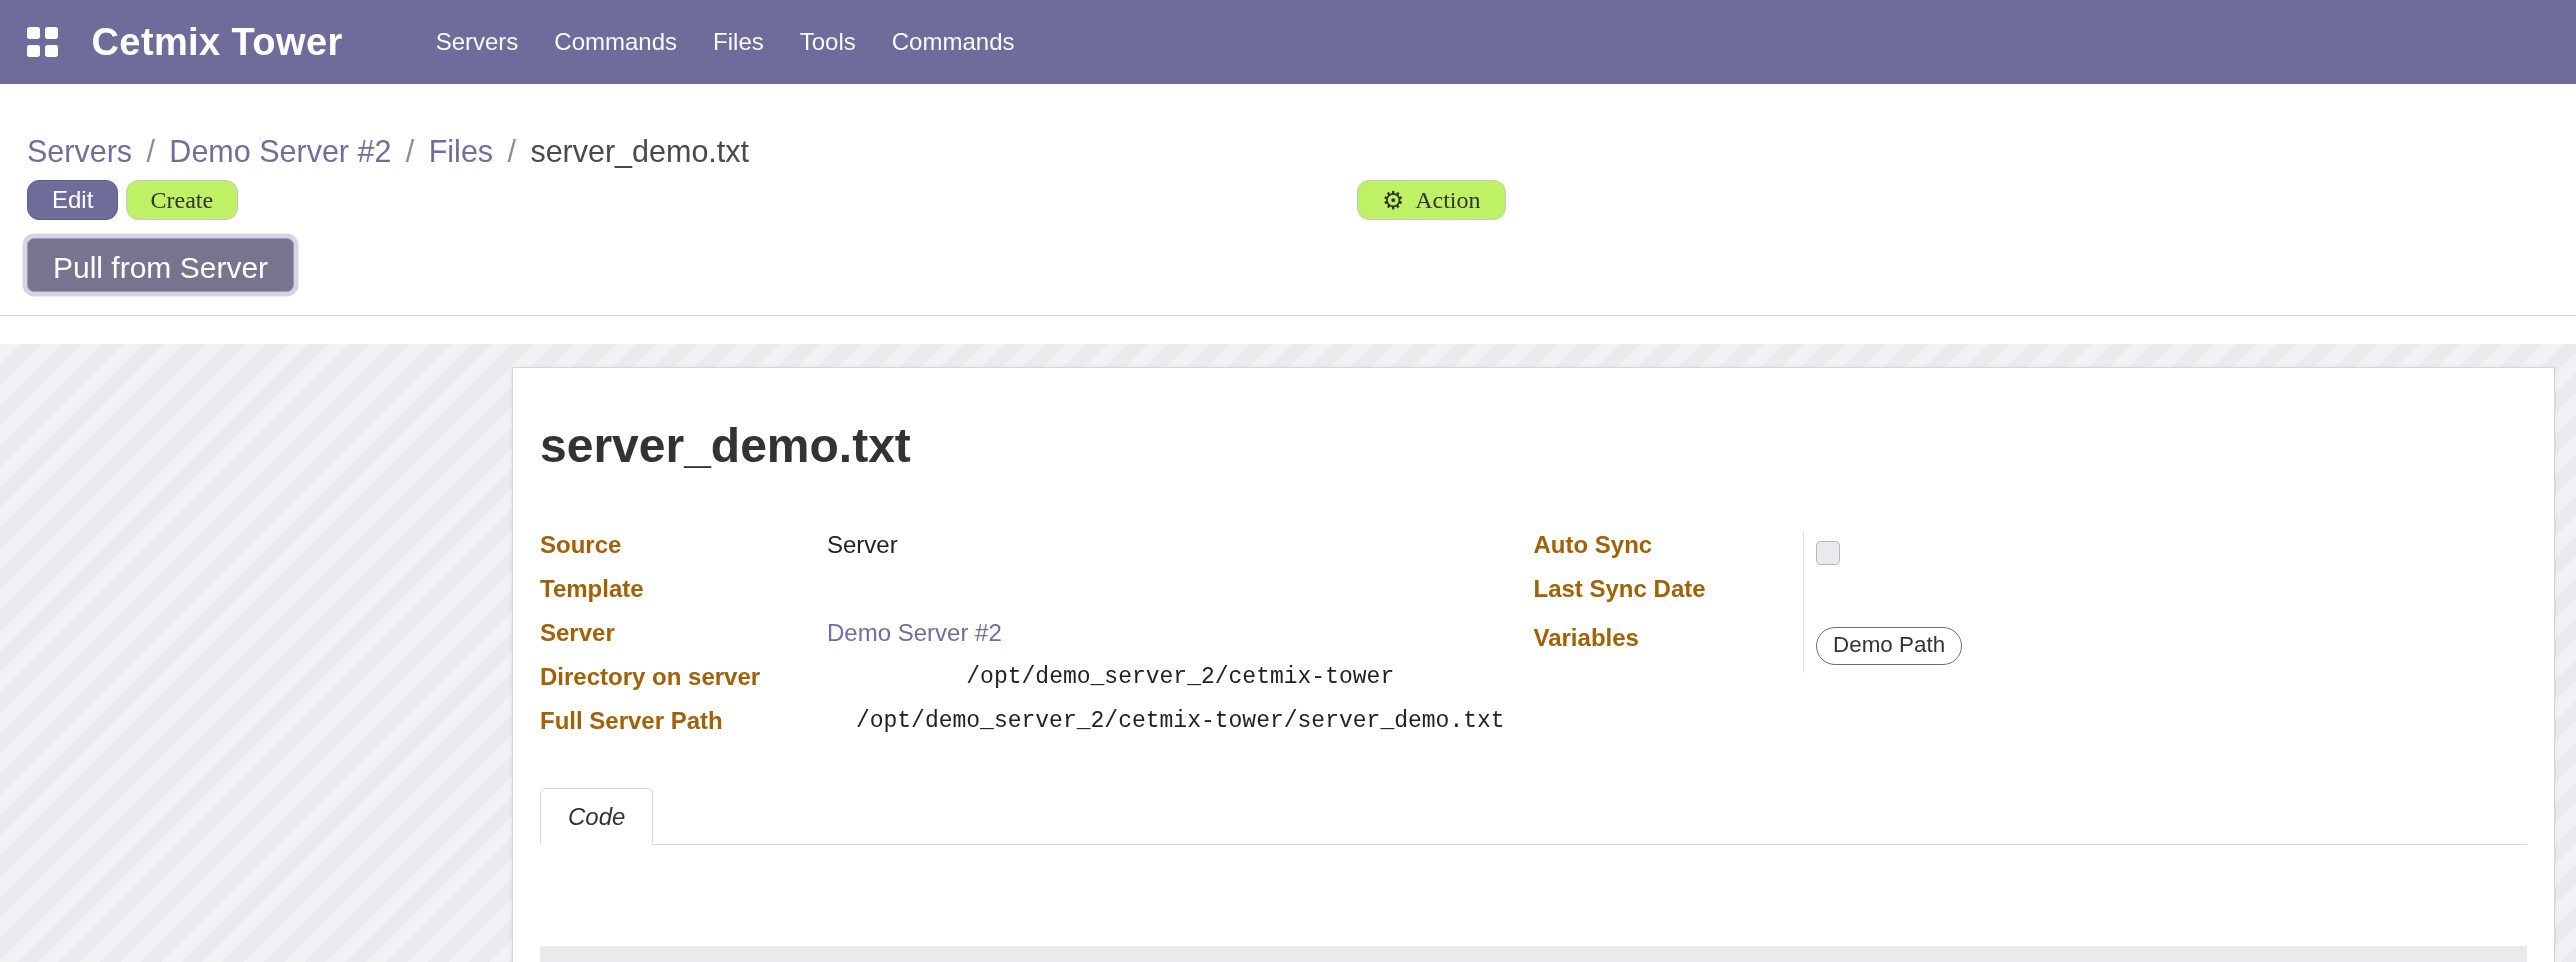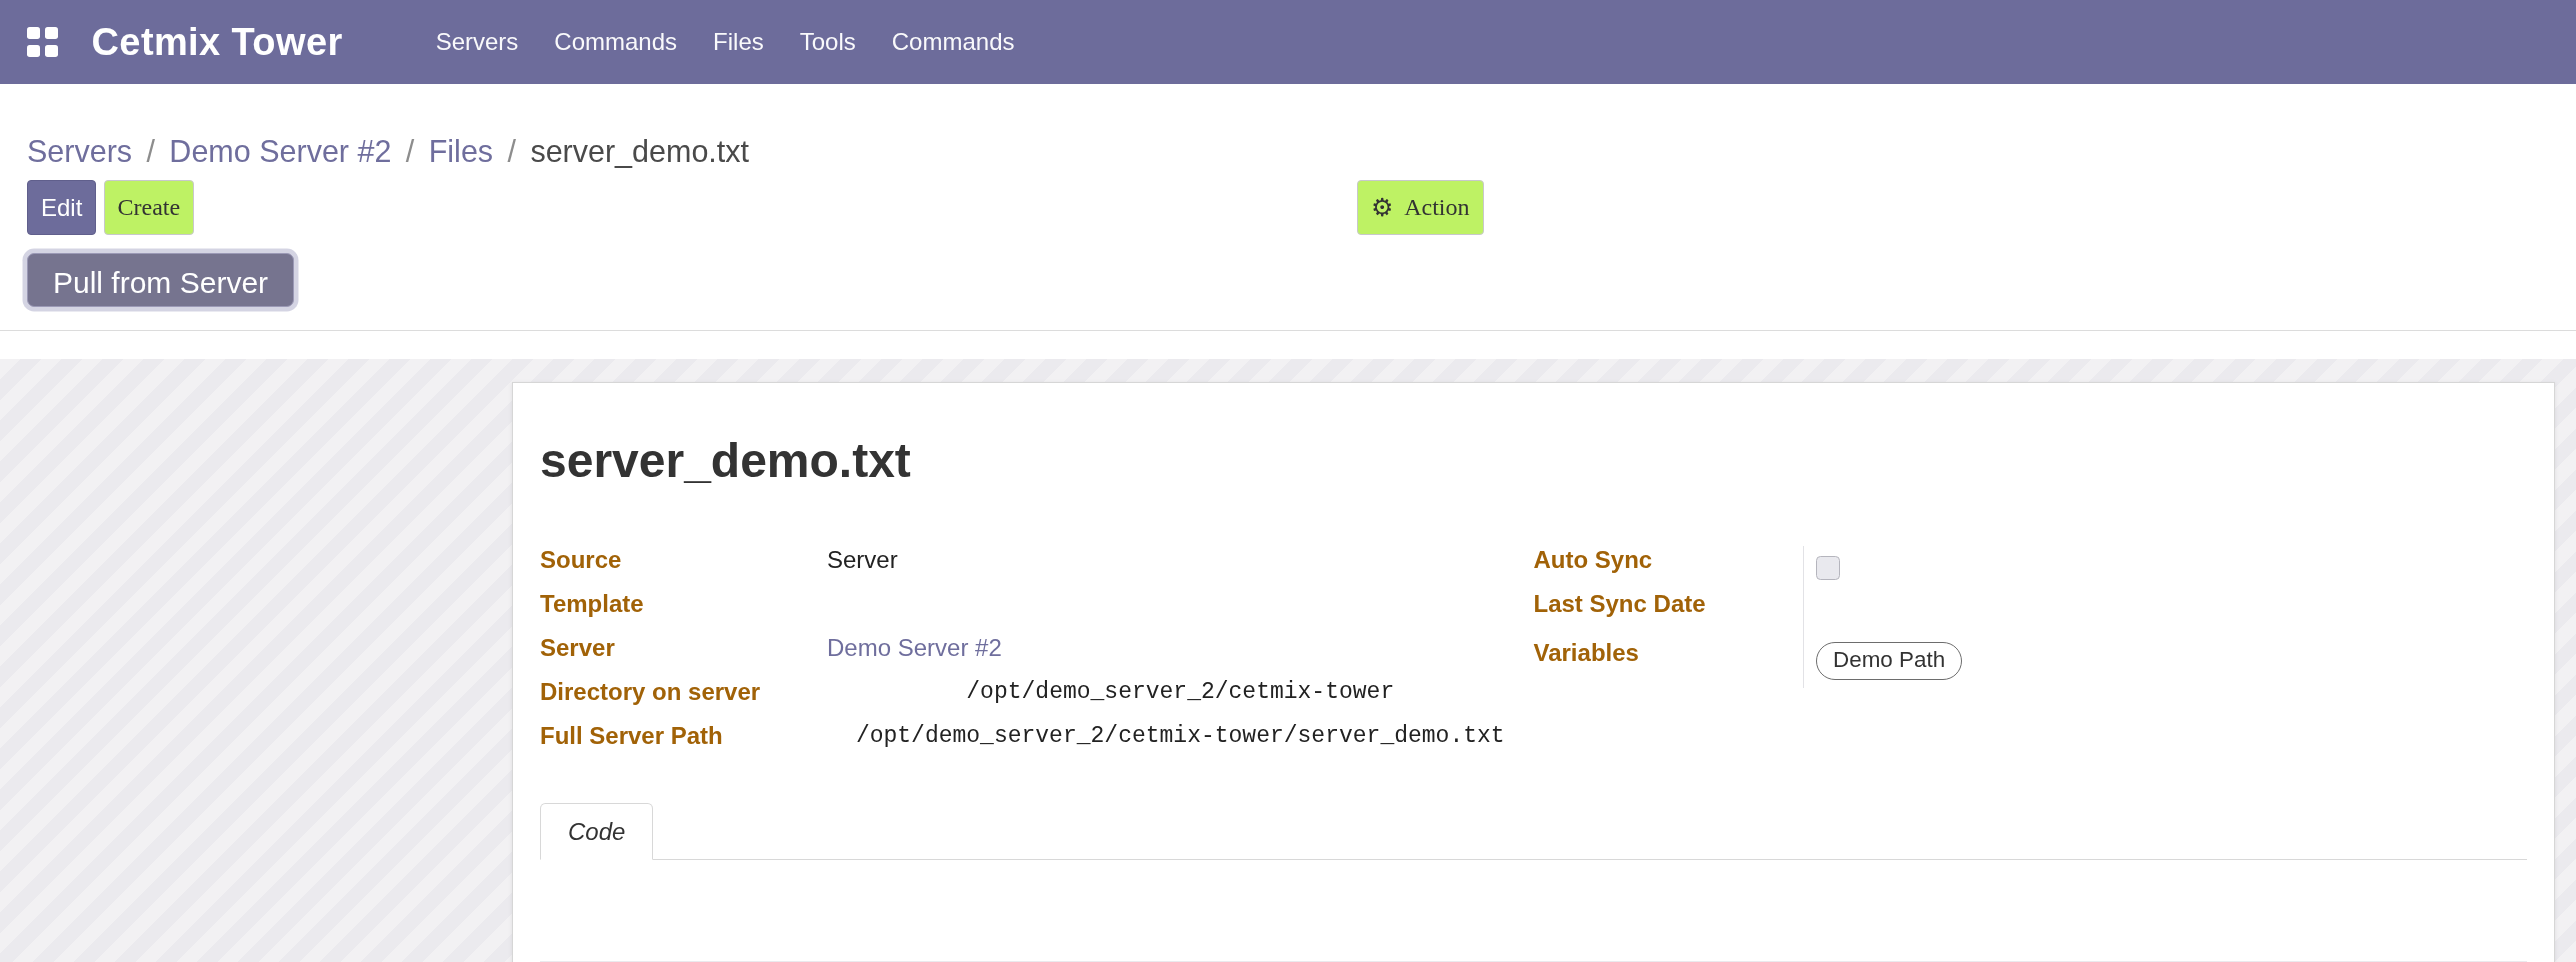--- a/index.html
+++ b/index.html
@@ -18,21 +18,21 @@
 
   
   .control-panel { background:#fff; flex:none; }
   .breadcrumb { padding:18px 27px 0; font-size:30.5px; line-height:43px; display:flex; align-items:center; }
   .crumb { text-decoration:none; white-space:nowrap; }
   .crumb.link { color:#6f6e9d; cursor:pointer; }
   .crumb.active { color:#4a4a4a; }
   .sep { color:#8d8d8d; margin:0 14.4px; }
 
   .btn-row { position:relative; margin-top:7.2px; padding:0 27px; display:flex; gap:7.2px; }
-  .btn { height:55px; font-size:24px; padding:0 13px; border-radius:4px; border:0.9px solid transparent; font-family:inherit; cursor:pointer; white-space:nowrap; }
+  .btn { height:40px; font-size:24px; padding:0 24px; border-radius:12px; border:0.9px solid transparent; font-family:inherit; cursor:pointer; white-space:nowrap; }
   .btn-primary { background:#6d6c9b; color:#fff; border-color:#605f8c; }
   .btn-plain { background:#bef264; border-color:#c8c8cc; color:#333;font-family:Liberation Serif, serif; }
   .btn-action { position:absolute; left:1357px; top:0; display:flex; align-items:center; gap:10.8px; }
   .gear { font-size:25px; line-height:1; color:#333; }
 
   .pull-row { margin-top:18px; padding:0 27px 23px; border-bottom:0.9px solid #dcdcdc; }
   .btn-pull { background:#76748f; color:#fff; border:1.8px solid #9b99b6; box-shadow:0 0 0 4.5px rgba(133,131,175,.35); border-radius:7.2px; height:54px; font-size:30px; padding:12px 25px; }
 
   
   .content { flex:1; position:relative; overflow:hidden;

